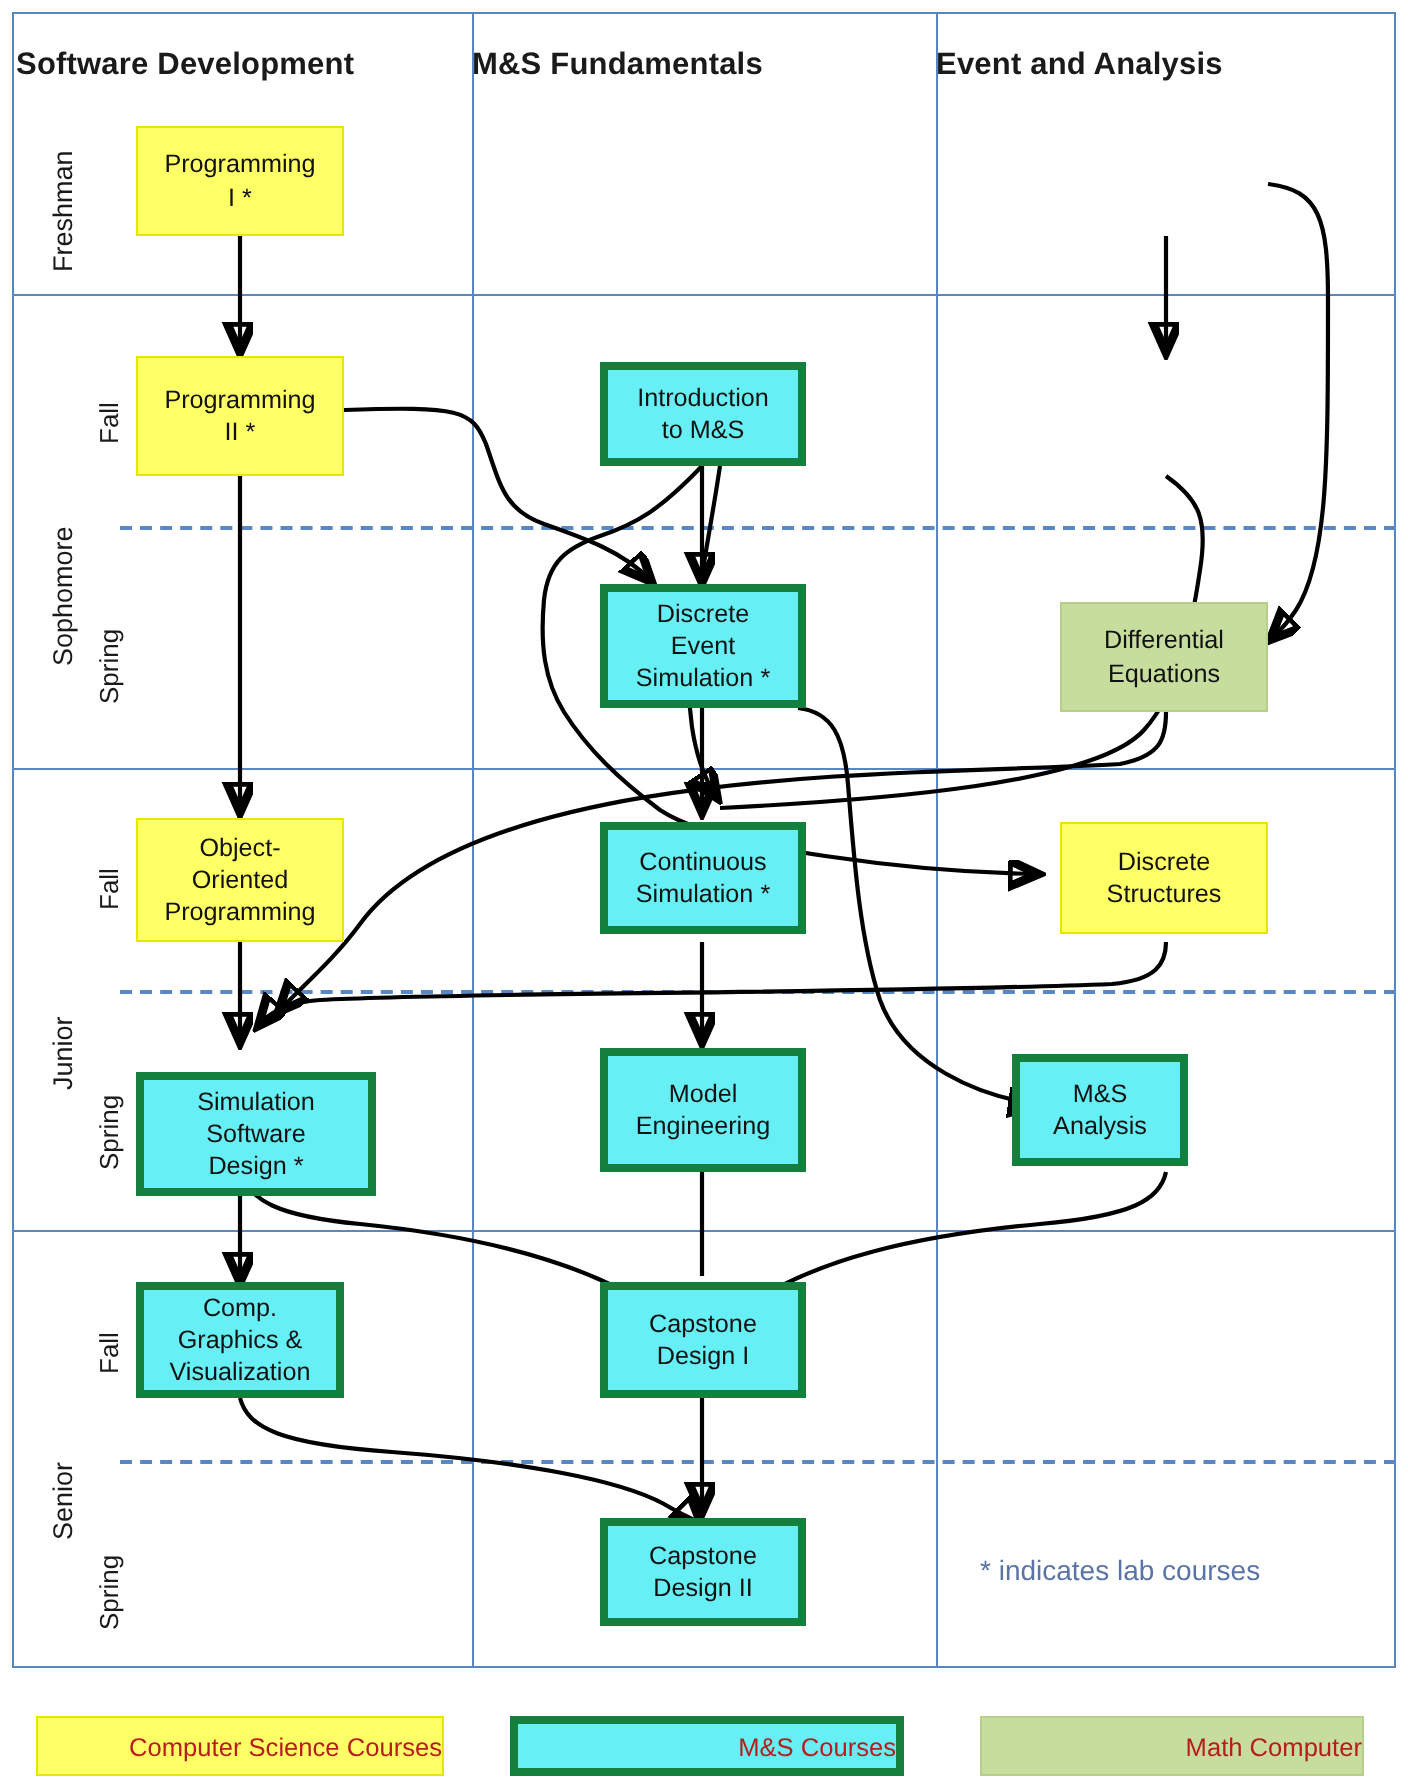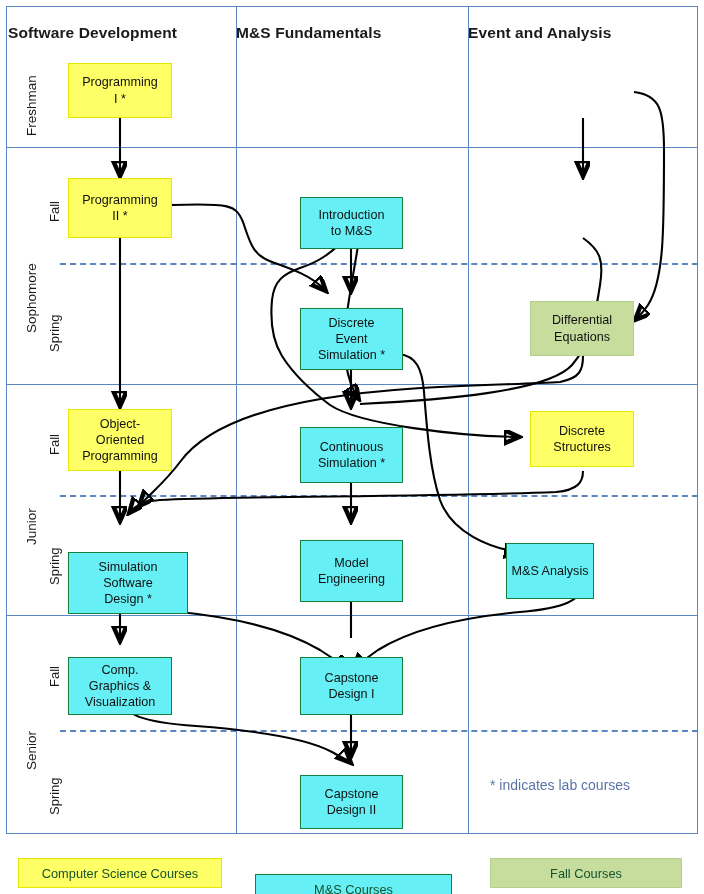--- a/index.html
+++ b/index.html
@@ -21,26 +21,26 @@
   .vlabel{position:absolute;transform-origin:left top;
           transform:rotate(-90deg);white-space:nowrap;color:#1a1a1a;}
   .yearlabel{font-size:13.5px;}
   .termlabel{font-size:13px;}
 
   
   .box{position:absolute;box-sizing:border-box;display:flex;align-items:center;
        justify-content:center;text-align:center;font-size:12.6px;line-height:1.28;
        color:#111;padding:2px 4px;}
   .cs{background:#ffff66;border:1px solid #e6e600;}
-  .ms{background:#66f0f5;border:1px solid #15803d;margin-top:16px;}
+  .ms{background:#66f0f5;border:4px solid #15803d;}
   .math{background:#c6dd9d;border:1px solid #b5d088;}
 
   
   .legend{position:absolute;box-sizing:border-box;display:flex;align-items:center;
-          justify-content:center;font-size:12.8px;color:#14532d;}
+          justify-content:flex-end;font-size:12.8px;color:#b91c1c;}
 
   .note{position:absolute;font-size:14px;color:#5b74a8;}
 
   svg.edges{position:absolute;left:0;top:0;width:704px;height:894px;
             pointer-events:none;overflow:visible;}
   svg.edges path{fill:none;stroke:#000;stroke-width:2.1;}
 </style>
 </head>
 <body>
 
@@ -212,16 +212,16 @@
 
   <div class="note" style="left:490px;top:777px">* indicates lab courses</div>
 
   <div class="legend cs" style="left:18px;top:858px;width:204px;height:30px">
     <span>Computer Science Courses</span>
   </div>
   <div class="legend ms" style="left:255px;top:858px;width:197px;height:30px">
     <span>M&amp;S Courses</span>
   </div>
   <div class="legend math" style="left:490px;top:858px;width:192px;height:30px">
-    <span>Fall Courses</span>
+    <span>Math Computer</span>
   </div>
 
 </div>
 
 </body></html>

